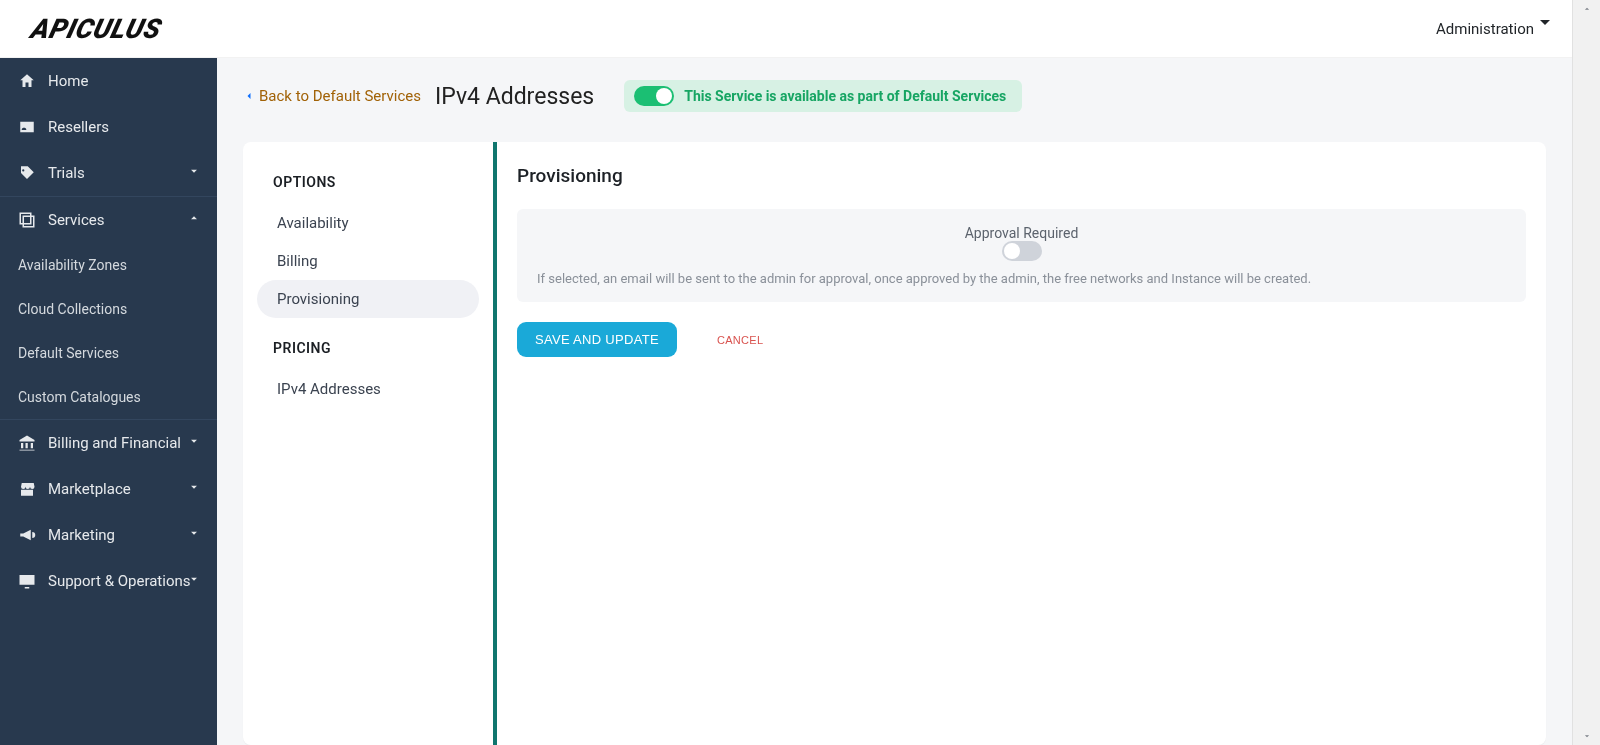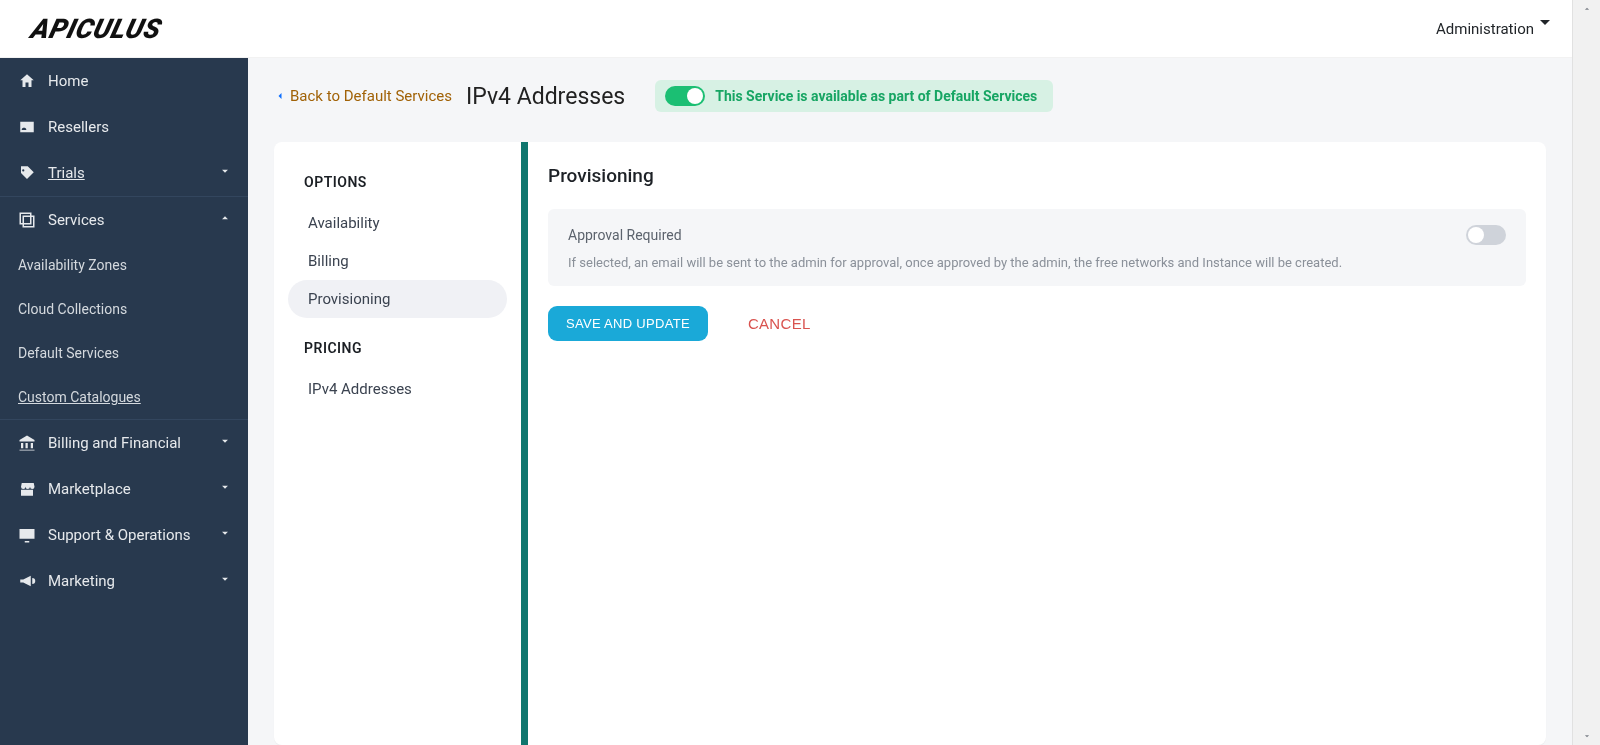--- a/index.html
+++ b/index.html
@@ -7,57 +7,57 @@
   body { width:1600px; height:745px; overflow:hidden; position:relative; }
 
   .app { display:flex; flex-direction:column; width:1572px; height:745px; }
   .topbar { height:58px; display:flex; align-items:center; justify-content:space-between; padding:0 22px 0 32px; border-bottom:1px solid rgba(0,0,0,0.05); background:#fff; }
   .logo { font-weight:900; font-size:27px; letter-spacing:0.5px; font-style:italic; color:#111; }
   .logo .a1 { transform:skewX(-15deg); display:inline-block; }
   .adminmenu { font-size:15px; color:#212529; cursor:pointer; display:flex; align-items:flex-start; gap:6px; }
   .caret { width:0; height:0; border-left:5px solid transparent; border-right:5px solid transparent; border-top:5px solid #212529; }
 
   .main { flex:1; display:flex; min-height:0; }
-  .sidebar { width:248px; background:#28394e; color:#e6e9ec; display:flex; flex-direction:column; font-size:15px; }
+  .sidebar { width:217px; background:#28394e; color:#e6e9ec; display:flex; flex-direction:column; font-size:15px; }
   .nav-item { display:flex; align-items:center; gap:12px; padding:14px 18px; cursor:pointer; color:#e6e9ec; position:relative; }
   .nav-item .chev { position:absolute; right:16px; }
   .nav-sub { padding:14px 18px 14px 18px; cursor:pointer; color:#d4d9de; font-size:14px; }
-  .nav-sep-bottom { border-bottom:1px solid #33465e;text-decoration:underline; }
+  .nav-sep-bottom { border-bottom:1px solid #33465e; }
   .icon { width:18px; height:18px; display:inline-flex; align-items:center; justify-content:center; flex-shrink:0; }
   .icon svg { width:18px; height:18px; fill:#e6e9ec; }
   .chev svg { width:14px; height:14px; fill:#e6e9ec; }
   .chev.open svg { transform:rotate(180deg); }
 
   .content { flex:1; background:#f5f6f8; display:flex; flex-direction:column; min-width:0; }
   .pagehead { padding:22px 26px 30px 26px; display:flex; align-items:center; gap:14px; }
   .backlink { color:#a16207; font-size:15px; cursor:pointer; display:flex; align-items:center; gap:4px; }
   .backlink svg { width:12px; height:12px; fill:#0d6efd; }
   .pagetitle { font-size:23px; color:#222; font-weight:400; }
   .availability-badge { background:#d7f1e4; border-radius:6px; padding:6px 16px 6px 10px; display:flex; align-items:center; gap:10px; margin-left:16px;font-weight:bold; }
   .availability-badge .text { color:#17a563; font-size:14px; }
   .toggle-on { width:40px; height:20px; background:#1bbf73; border-radius:10px; position:relative; }
   .toggle-on::after { content:""; position:absolute; width:16px; height:16px; background:#fff; border-radius:50%; top:2px; right:2px; }
 
   .card { background:#fff; border-radius:8px; margin:0 26px; flex:1; display:flex; min-height:0; box-shadow:0 1px 1px rgba(0,0,0,0.04); }
-  .leftcol { width:254px; border-right:7px solid #0f766e; padding:24px 14px; }
+  .leftcol { width:254px; border-right:4px solid #0f766e; padding:24px 14px; }
   .leftcol .hlabel { font-size:14px; font-weight:600; letter-spacing:0.5px; color:#1b1f24; padding:8px 16px 14px 16px; }
   .opt-item { font-size:15px; color:#3b4350; padding:10px 20px; border-radius:20px; cursor:pointer; }
   .opt-item.active { background:#f0f1f5; }
   .rightcol { flex:1; padding:22px 20px; }
   .section-title { font-size:19px; color:#1d2126; font-weight:500; margin-bottom:22px; }
   .panel { background:#f5f6f8; border-radius:6px; padding:16px 20px; display:flex; flex-direction:column; gap:10px; position:relative; }
-  .panel .row1 { display:flex; align-items:center; justify-content:space-between; }
+  .panel .row1 { display:flex; align-items:center; justify-content:space-between;flex-direction:column; }
   .panel .lbl { font-size:14px; color:#5c636d; }
   .panel .desc { font-size:13px; color:#8a9099; }
   .toggle-off { width:40px; height:20px; background:#cfd3da; border-radius:10px; position:relative; cursor:pointer; }
   .toggle-off::after { content:""; position:absolute; width:16px; height:16px; background:#fff; border-radius:50%; top:2px; left:2px; }
 
   .actions { display:flex; align-items:center; gap:40px; margin-top:20px; }
   .btn-primary { background:#1aa9d8; color:#fff; border:none; padding:10px 18px; font-size:13px; letter-spacing:0.3px; border-radius:9px; cursor:pointer; }
-  .btn-cancel { background:none; border:none; color:#d9534f; font-size:15px; letter-spacing:0.3px; cursor:pointer; }
+  .btn-cancel { background:none; border:none; color:#d9534f; font-size:11px; letter-spacing:0.3px; cursor:pointer; }
 
   .window-scroll { position:absolute; top:0; right:0; width:28px; height:745px; background:#f1f1f1; border-left:1px solid #e1e1e1; display:flex; flex-direction:column; align-items:center; }
   .window-scroll .arrow { width:100%; height:18px; display:flex; align-items:center; justify-content:center; }
   .window-scroll .arrow svg { width:10px; height:10px; fill:#7a7f87; }
   .window-scroll .track { flex:1; }
 </style>
 </head>
 <body>
 
 <div class="app">
@@ -148,38 +148,38 @@
         <span class="chev">
           <svg viewBox="0 0 24 24">
               <path d="M7 10l5 5 5-5z"></path>
             </svg>
         </span>
       </div>
 
       <div class="nav-item">
         <span class="icon">
           <svg viewBox="0 0 24 24">
+              <path d="M3 10v4h4l10 5V5L7 10H3zm16-2a3 3 0 010 8z"></path>
+            </svg>
+        </span>
+        <span>Marketing</span>
+        <span class="chev">
+          <svg viewBox="0 0 24 24">
+              <path d="M7 10l5 5 5-5z"></path>
+            </svg>
+        </span>
+      </div>
+
+      <div class="nav-item">
+        <span class="icon">
+          <svg viewBox="0 0 24 24">
               <path d="M2 4h20v13H2zM9 20h6v2H9z"></path>
             </svg>
         </span>
         <span>Support &amp; Operations</span>
-        <span class="chev">
-          <svg viewBox="0 0 24 24">
-              <path d="M7 10l5 5 5-5z"></path>
-            </svg>
-        </span>
-      </div>
-
-      <div class="nav-item">
-        <span class="icon">
-          <svg viewBox="0 0 24 24">
-              <path d="M3 10v4h4l10 5V5L7 10H3zm16-2a3 3 0 010 8z"></path>
-            </svg>
-        </span>
-        <span>Marketing</span>
         <span class="chev">
           <svg viewBox="0 0 24 24">
               <path d="M7 10l5 5 5-5z"></path>
             </svg>
         </span>
       </div>
     </div>
 
     <div class="content">
       <div class="pagehead">

